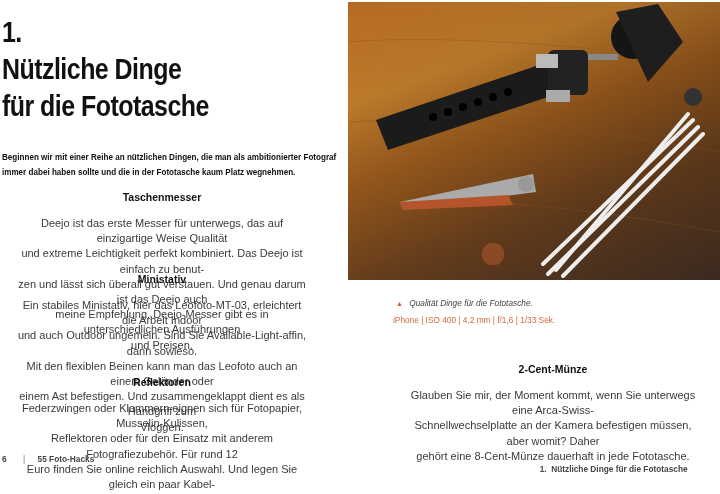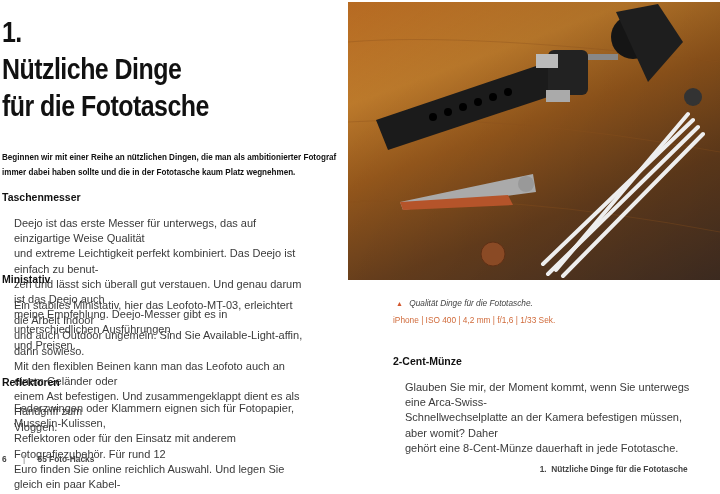--- a/index.html
+++ b/index.html
@@ -2,30 +2,30 @@
 <html><head>
 <meta charset="utf-8">
 <style>
   html,body{margin:0;padding:0;}
   body{width:720px;height:494px;position:relative;background:#fff;overflow:hidden;
        font-family:"Liberation Sans",sans-serif;color:#2a2a2a;}
   .abs{position:absolute;}
   .title{left:2px;top:14px;font-family:"Liberation Sans",sans-serif;font-weight:700;
          font-size:29px;line-height:37px;color:#111;letter-spacing:-0.6px;transform:scaleX(0.86);transform-origin:left top;white-space:nowrap;}
   .lead{left:2px;top:150px;width:340px;font-size:9.2px;line-height:15px;font-weight:700;color:#111;transform:scaleX(0.88);transform-origin:left top;white-space:nowrap;}
-  .sec{position:absolute;left:2px;width:320px;}
+  .sec{position:absolute;left:2px;width:320px;text-align:center;}
   .sec h3{margin:0;font-size:10.5px;line-height:14px;font-weight:700;color:#111;}
   .sec p{margin:12px;font-size:11px;line-height:15.2px;color:#3a3a3a;white-space:pre-line;}
   .photo{left:348px;top:2px;width:372px;height:278px;overflow:hidden;
          background:linear-gradient(160deg,#b66a22 0%,#c9822e 25%,#a7621f 45%,#7a4a22 70%,#5b4030 100%);}
   .photo svg{display:block;}
   .caption{left:396px;top:298px;font-size:8.3px;font-style:italic;color:#444;}
   .cap-tri{color:#d2562d;font-style:normal;margin-right:4px;font-size:7px;}
   .meta{left:393px;top:315px;font-size:8.3px;color:#d06a3a;}
-  .sec2{left:393px;top:354px;width:320px;}
+  .sec2{left:393px;top:362px;width:320px;}
   .footer{font-size:8.3px;color:#444;top:454px;font-weight:bold;}
   .sep{color:#aaa;}
 </style>
 </head>
 <body>
 
 <div class="abs title">
   <div>1.</div>
   <div>Nützliche Dinge</div>
   <div>für die Fototasche</div>

